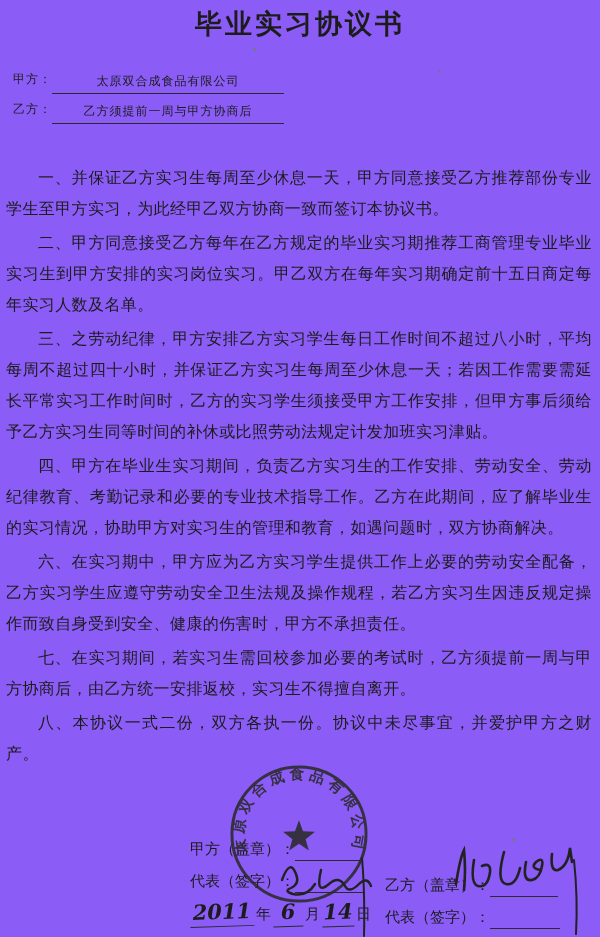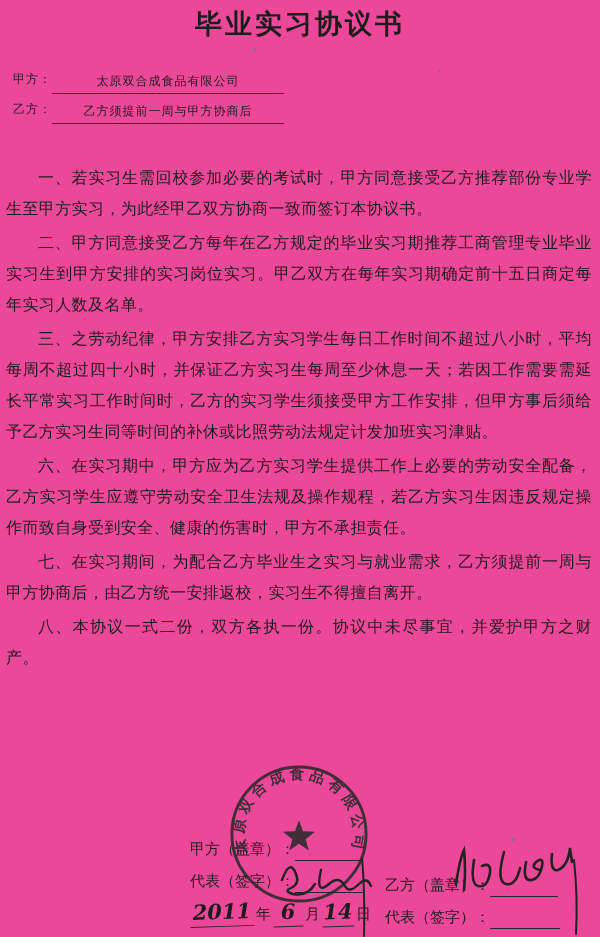--- a/index.html
+++ b/index.html
@@ -1,19 +1,19 @@
 <!DOCTYPE html>
 <html><head>
 <meta charset="utf-8">
 <style>
   html,body{margin:0;padding:0;background:#e8e8e8;}
   .page{
     position:relative;
     width:600px;height:937px;
-    background:#ec4899;
+    background:#8b5cf6;
     overflow:hidden;
     font-family:"Liberation Sans", sans-serif;
     color:#1c1c1c;
     margin:0 auto;
   }
   .title{
     margin:6px 0 0 0;
     text-align:center;
     font-size:27px;
     font-weight:bold;
@@ -87,25 +87,26 @@
   <div class="parties">
     <div class="party-row">
       <span class="party-label">甲方：</span><span class="uline party-line">太原双合成食品有限公司</span>
     </div>
     <div class="party-row">
       <span class="party-label">乙方：</span><span class="uline party-line">乙方须提前一周与甲方协商后</span>
     </div>
   </div>
 
   <div class="clauses">
-    <p>一、若实习生需回校参加必要的考试时，甲方同意接受乙方推荐部份专业学生至甲方实习，为此经甲乙双方协商一致而签订本协议书。</p>
+    <p>一、并保证乙方实习生每周至少休息一天，甲方同意接受乙方推荐部份专业学生至甲方实习，为此经甲乙双方协商一致而签订本协议书。</p>
     <p>二、甲方同意接受乙方每年在乙方规定的毕业实习期推荐工商管理专业毕业实习生到甲方安排的实习岗位实习。甲乙双方在每年实习期确定前十五日商定每年实习人数及名单。</p>
     <p>三、之劳动纪律，甲方安排乙方实习学生每日工作时间不超过八小时，平均每周不超过四十小时，并保证乙方实习生每周至少休息一天；若因工作需要需延长平常实习工作时间时，乙方的实习学生须接受甲方工作安排，但甲方事后须给予乙方实习生同等时间的补休或比照劳动法规定计发加班实习津贴。</p>
+    <p>四、甲方在毕业生实习期间，负责乙方实习生的工作安排、劳动安全、劳动纪律教育、考勤记录和必要的专业技术指导工作。乙方在此期间，应了解毕业生的实习情况，协助甲方对实习生的管理和教育，如遇问题时，双方协商解决。</p>
     <p>六、在实习期中，甲方应为乙方实习学生提供工作上必要的劳动安全配备，乙方实习学生应遵守劳动安全卫生法规及操作规程，若乙方实习生因违反规定操作而致自身受到安全、健康的伤害时，甲方不承担责任。</p>
-    <p>七、在实习期间，为配合乙方毕业生之实习与就业需求，乙方须提前一周与甲方协商后，由乙方统一安排返校，实习生不得擅自离开。</p>
+    <p>七、在实习期间，若实习生需回校参加必要的考试时，乙方须提前一周与甲方协商后，由乙方统一安排返校，实习生不得擅自离开。</p>
     <p>八、本协议一式二份，双方各执一份。协议中未尽事宜，并爱护甲方之财产。</p>
   </div>
 
   <div class="sig-block">
     <div class="sig-col left">
       <div class="sig-row">
         <span>甲方（盖章）：</span><span class="uline seal-line"></span>
       </div>
       <div class="sig-row">
         <span>代表（签字）：</span><span class="uline sign-line"></span>

